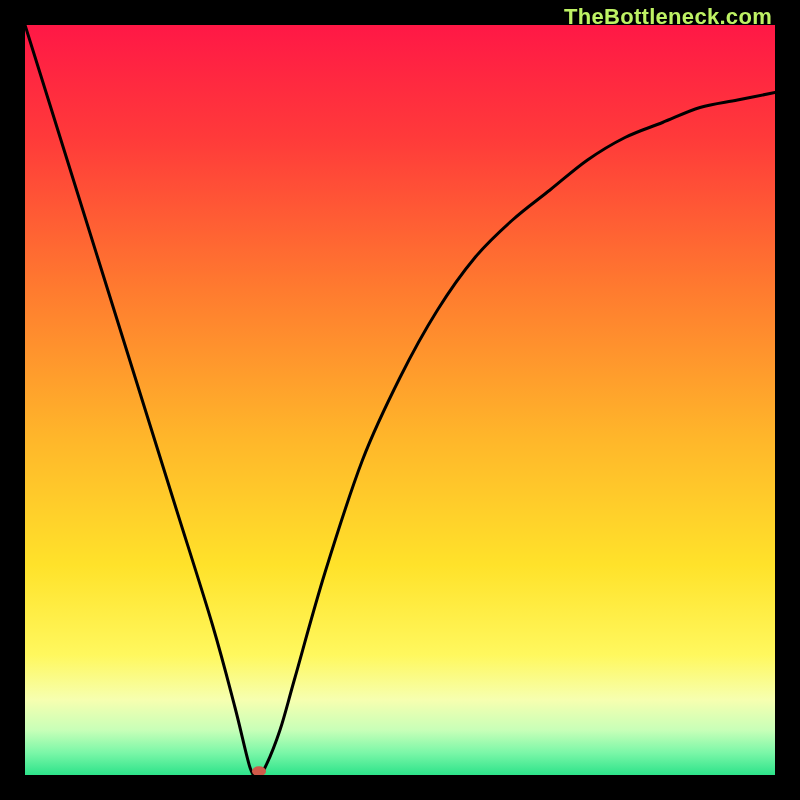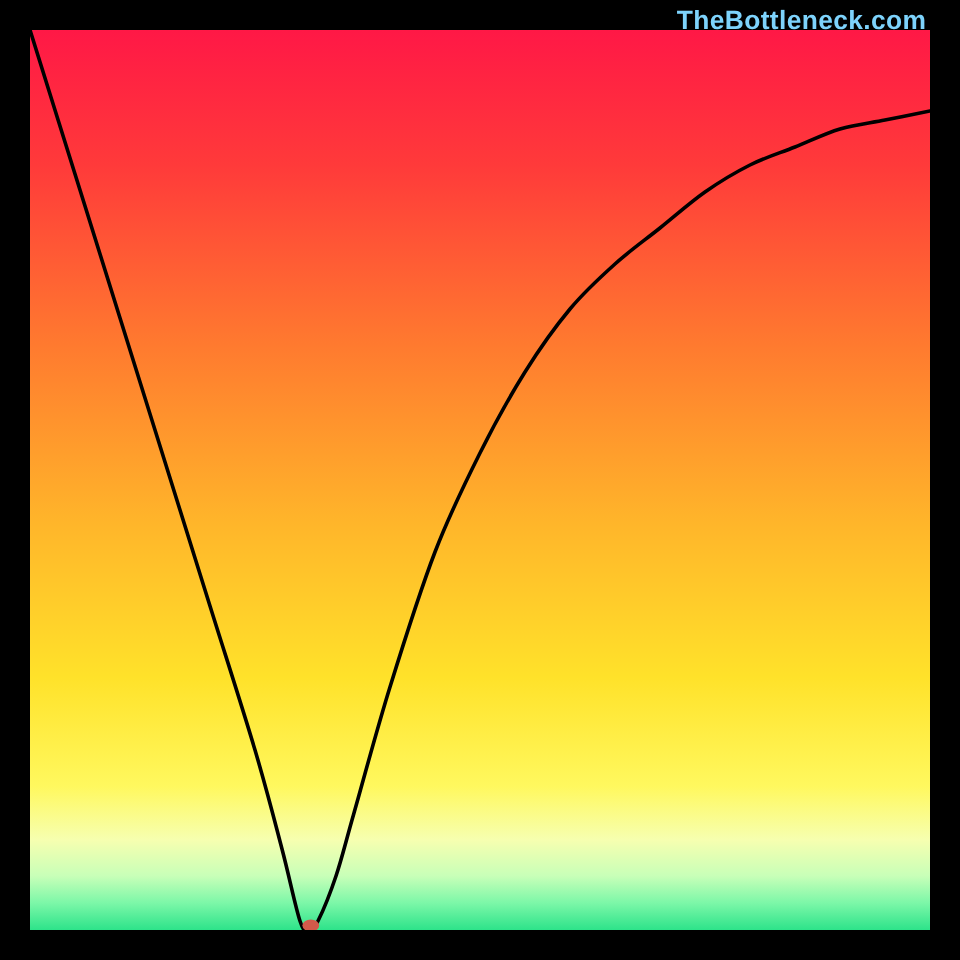--- a/index.html
+++ b/index.html
@@ -17,21 +17,21 @@
     top: 25px;
     width: 750px;
     height: 750px;
   }
   .watermark {
     position: absolute;
     top: 4px;
     right: 28px;
     font-size: 22px;
     font-weight: 600;
-    color: #7dd3fc;
+    color: #bef264;
     letter-spacing: 0.3px;
     user-select: none;
   }
   svg { display: block; }
 </style>
 </head>
 <body>
 
 <div class="watermark">TheBottleneck.com</div>
 

